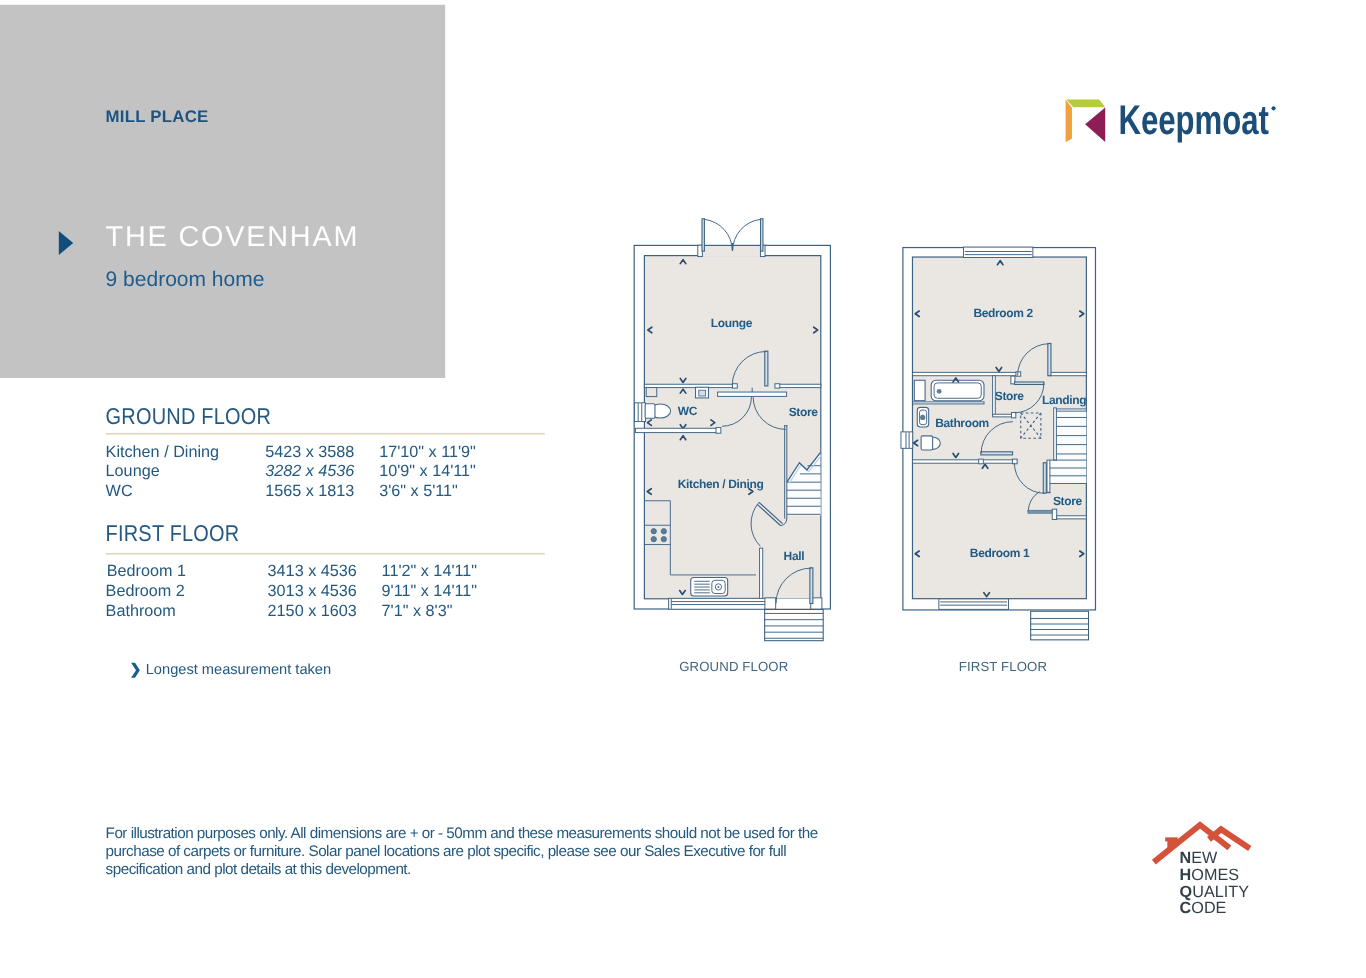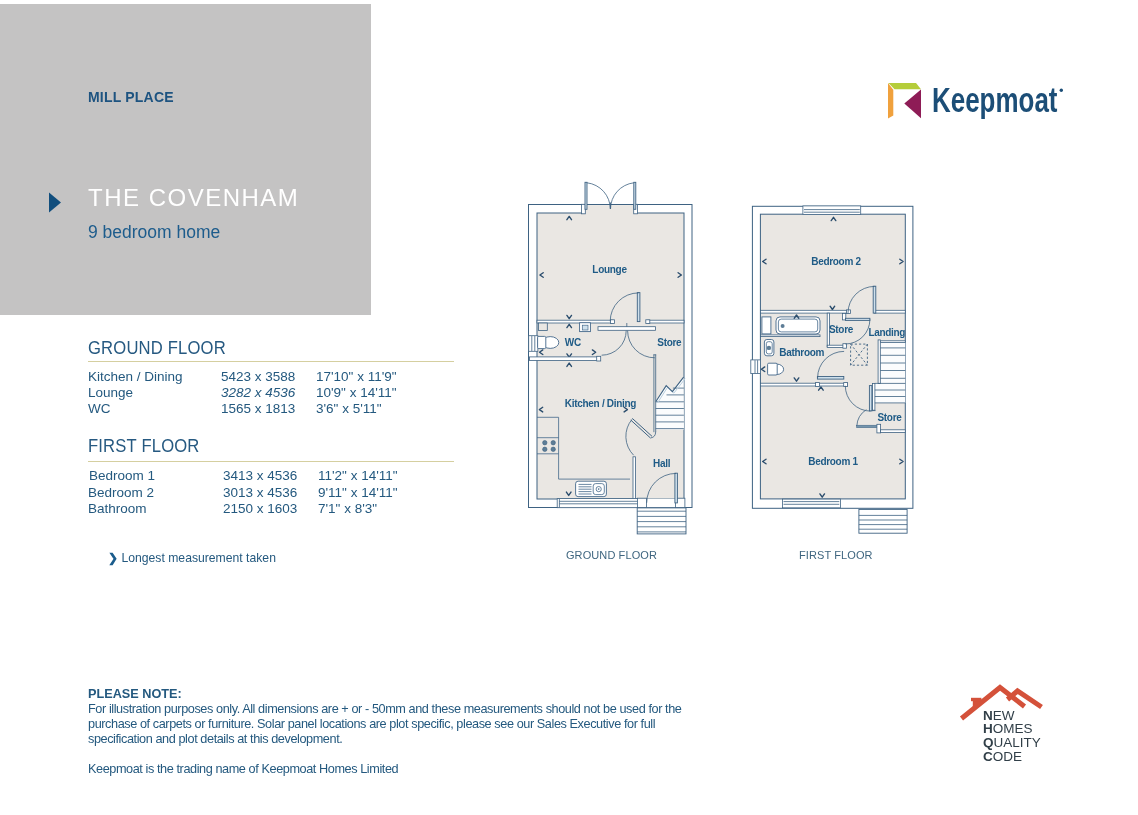--- a/index.html
+++ b/index.html
@@ -82,23 +82,21 @@
           </tr>
     </tbody>
       </table>
   </div>
 
   <div class="abs" style="left:88px;top:551px;font-size:12.2px;color:#24597f;margin-left:20px;">
     <span style="color:#1a5c8c;font-weight:bold;font-size:12px;">❯</span>&nbsp;Longest measurement taken
   </div>
 
   <div class="abs" style="left:88px;top:687px;font-size:12.7px;line-height:15px;color:#24597f;letter-spacing:-0.42px;white-space:nowrap;">
-    <div style="font-weight:bold;letter-spacing:0;">PLEASE NOTE:</div>
     <div>For illustration purposes only. All dimensions are + or - 50mm and these measurements should not be used for the<br>purchase of carpets or furniture. Solar panel locations are plot specific, please see our Sales Executive for full<br>specification and plot details at this development.</div>
-    <div style="margin-top:15px;">Keepmoat is the trading name of Keepmoat Homes Limited</div>
   </div>
 
   <svg class="abs" style="left:955px;top:680px;" width="95" height="90" viewBox="955 680 95 90">
 
     <path d="M961.5,718.5 L1000,687.5 L1024.5,706.5" fill="none" stroke="#d4513a" stroke-width="5"></path>
 
     <path d="M1007.5,699.5 L1017.5,691 L1041.5,707" fill="none" stroke="#d4513a" stroke-width="5"></path>
 
     <rect x="972.8" y="699.5" width="6.6" height="7.5" fill="#d4513a"></rect>
     <rect x="971" y="697.8" width="10.4" height="3.4" fill="#d4513a"></rect>

